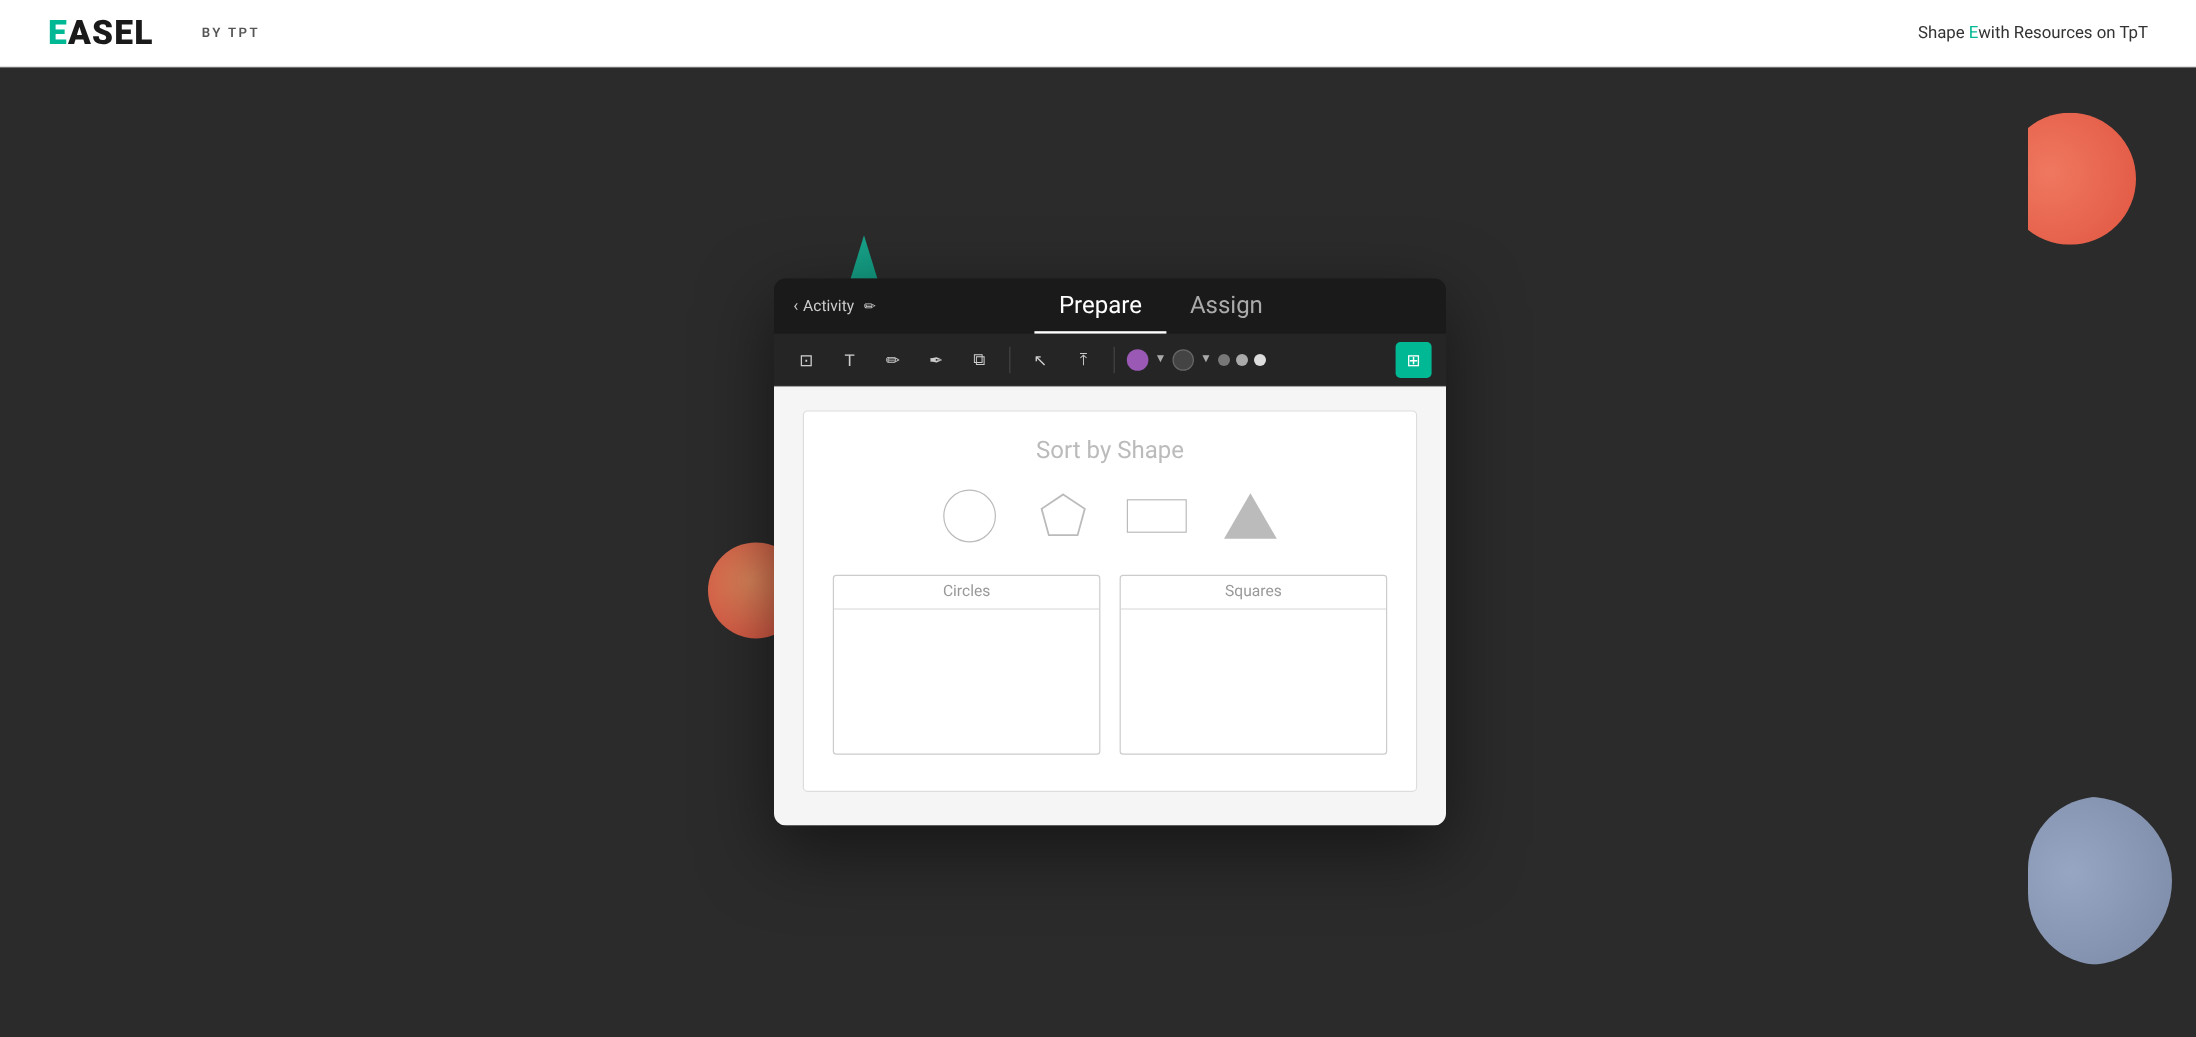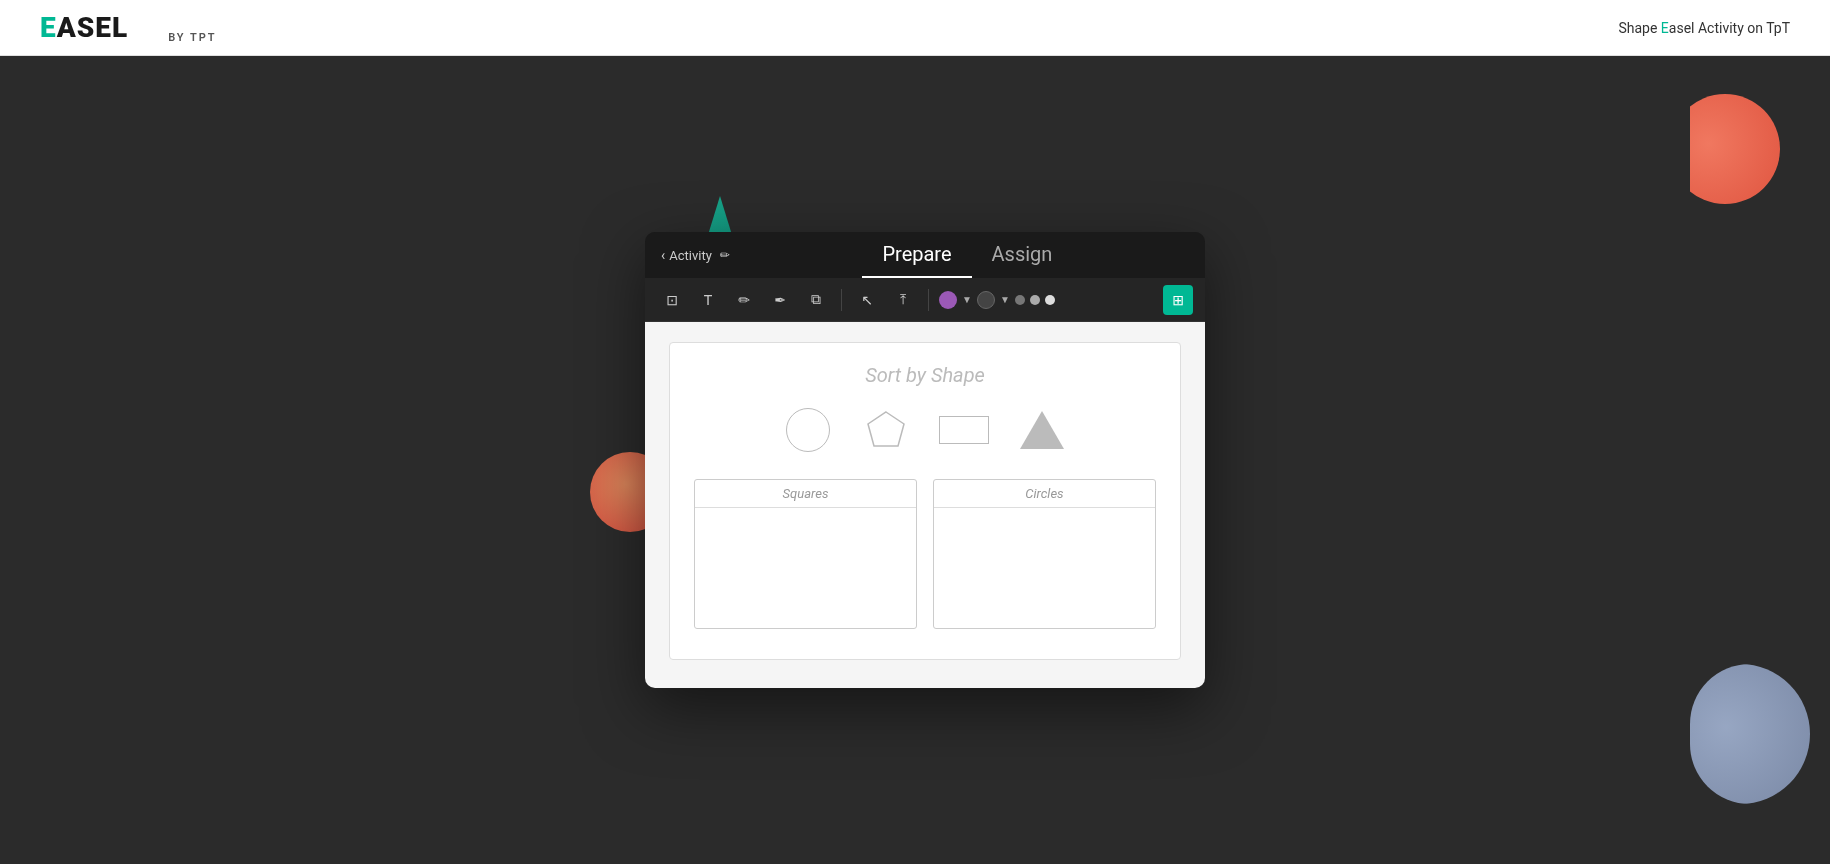--- a/index.html
+++ b/index.html
@@ -19,21 +19,21 @@
       align-items: center;
       justify-content: space-between;
       background: #fff;
       padding: 0 40px;
       height: 56px;
       border-bottom: 1px solid #e0e0e0;
     }
 
     .nav-logo {
       display: flex;
-      align-items: flex-end;
+      align-items: center;
       gap: 4px;
     }
     .logo-easel {
       font-size: 28px;
       font-weight: 900;
       letter-spacing: 1px;
       color: #1a1a1a;
     }
     .logo-easel span.e-accent { color: #00b894; }
     .logo-by-tpt {
@@ -258,21 +258,20 @@
       display: flex;
       align-items: center;
       gap: 5px;
     }
 
     
     .app-canvas {
       background: #f5f5f5;
       padding: 20px 24px 28px;
       min-height: 320px;
-      font-style: italic;
     }
 
     .canvas-inner {
       background: #fff;
       border: 1px solid #ddd;
       border-radius: 4px;
       padding: 20px 24px 30px;
     }
 
     .canvas-title {
@@ -348,21 +347,21 @@
 <body>
 
 <nav class="nav">
   <div class="nav-logo">
     <span class="logo-easel">
       <span class="e-accent">E</span><span>ASEL</span>
     </span>
     <span class="logo-by-tpt">BY TPT</span>
   </div>
   <a href="#" class="nav-link">
-    <span>Shape </span><span class="e-accent">E</span><span>asel Activity on TpT</span>
+    <span>Shape </span><span class="e-accent">E</span><span>with Resources on TpT</span>
   </a>
 </nav>
 
 <section class="hero">
 
   <div class="blob blob-salmon"></div>
   <div class="blob blob-blue"></div>
   <div class="blob blob-peach-mid"></div>
   <div class="blob blob-green-tri"></div>
 
@@ -437,25 +436,25 @@
             <div class="shape-item">
               <div class="shape-rect"></div>
             </div>
             <div class="shape-item">
               <div class="shape-triangle"></div>
             </div>
           </div>
 
           <div class="sort-boxes">
             <div class="sort-box">
+              <div class="sort-box-header">Circles</div>
+              <div class="sort-box-body"></div>
+            </div>
+            <div class="sort-box">
               <div class="sort-box-header">Squares</div>
-              <div class="sort-box-body"></div>
-            </div>
-            <div class="sort-box">
-              <div class="sort-box-header">Circles</div>
               <div class="sort-box-body"></div>
             </div>
           </div>
         </div>
       </div>
 
     </div>
   </div>
 
 </section>

